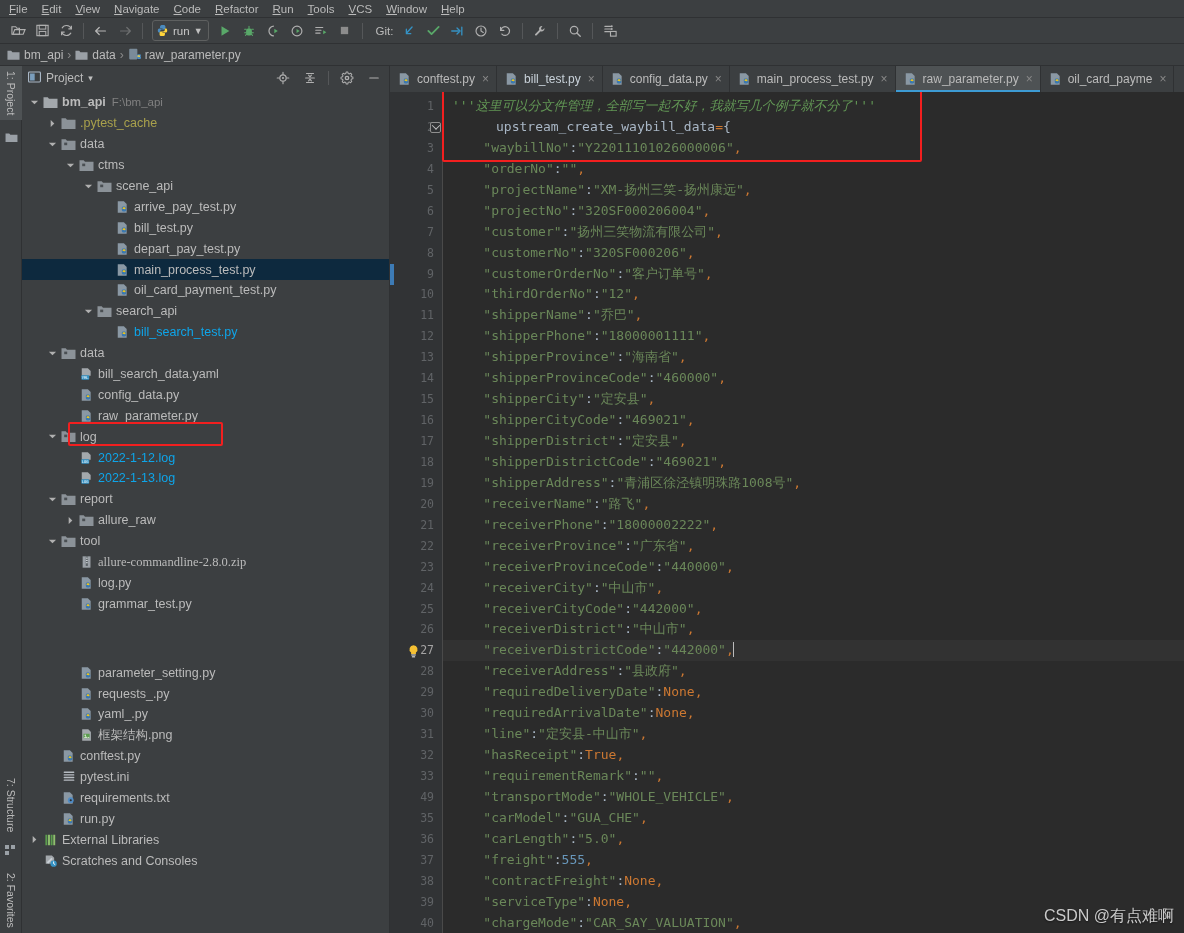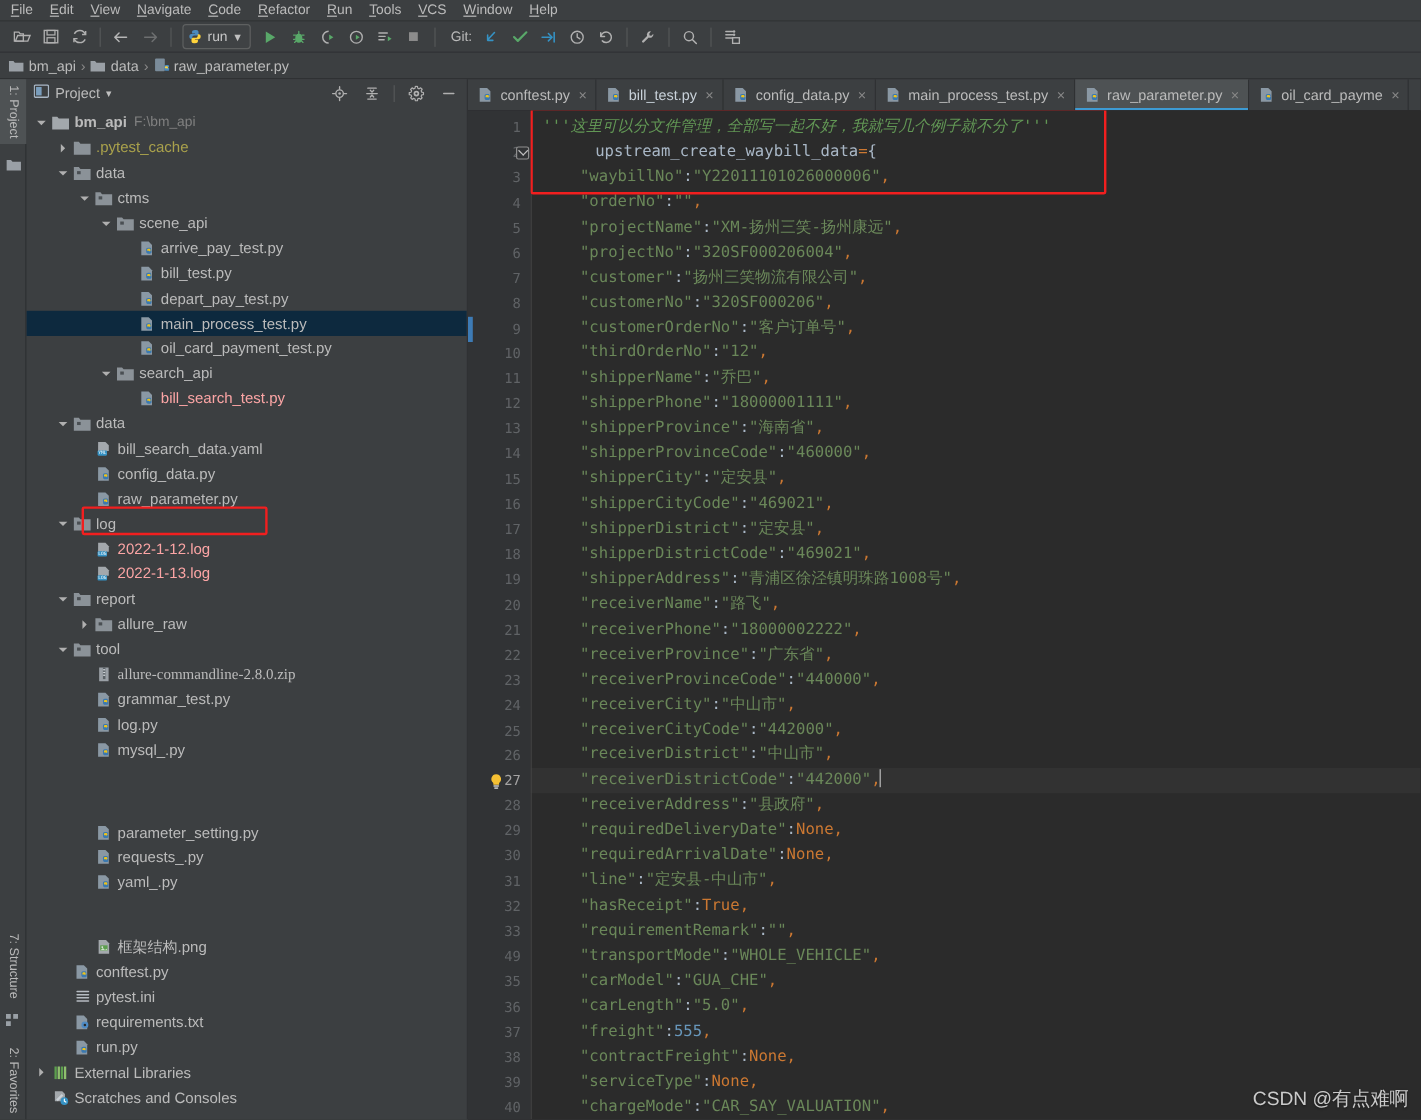--- a/index.html
+++ b/index.html
@@ -89,21 +89,21 @@
     height: 20.9px; display: flex; align-items: center; font-size: 12.5px;
     color: #bbbbbb; white-space: nowrap; cursor: default; padding-right: 4px;
   }
   .row.selected { background: #0d293e; }
   .row .twisty { width: 13px; display: flex; align-items: center; justify-content: center; flex: 0 0 13px; }
   .row .ficon { width: 19px; display: flex; align-items: center; justify-content: center; flex: 0 0 19px; }
   .row .label { padding-left: 2px; }
   .row .sub { color: #808080; font-size: 11.5px; padding-left: 6px; }
   .row.bold .label { font-weight: bold; }
   .c-yellow { color: #a9a14c; }
-  .c-blue   { color: #fca5a5; }
+  .c-blue   { color: #0ea5e9; }
   .c-normal { color: #bbbbbb; }
 
   
   .tree-highlight {
     position: absolute; border: 2.4px solid #f21f1f; border-radius: 2px;
     pointer-events: none;
   }
 
   
   .editor { flex: 1 1 auto; display: flex; flex-direction: column; min-width: 0; background: #2b2b2b; }
@@ -730,44 +730,33 @@
           </div>
           <div class="row" style="padding-left: 42px;">
             <span class="twisty"></span>
             <span class="ficon">
               <svg width="14" height="14" viewBox="0 0 16 16">
                 <path d="M2 1.5h7l3.2 3.2V14.5H2z" fill="#8a98a4"></path>
                 <path d="M6.6 9.1c0-1.1.6-1.8 1.8-1.8h1.4c.9 0 1.5.5 1.5 1.3v1.1h-2v.4h2.4v1.6c0 .9-.6 1.3-1.6 1.3H8.6c-1.2 0-1.9-.6-1.9-1.7z" fill="#3b79b0"></path>
                 <path d="M10.6 10.6H9.5v-.3H7.6V9.1c0-.5.4-.8 1-.8h1.1c.6 0 1 .3 1 .8z" fill="#f0c419"></path>
               </svg>
             </span>
+            <span class="label c-normal">log.py</span>
+          </div>
+          <div class="row" style="padding-left: 42px;">
+            <span class="twisty"></span>
+            <span class="ficon">
+              <svg width="14" height="14" viewBox="0 0 16 16">
+                <path d="M2 1.5h7l3.2 3.2V14.5H2z" fill="#8a98a4"></path>
+                <path d="M6.6 9.1c0-1.1.6-1.8 1.8-1.8h1.4c.9 0 1.5.5 1.5 1.3v1.1h-2v.4h2.4v1.6c0 .9-.6 1.3-1.6 1.3H8.6c-1.2 0-1.9-.6-1.9-1.7z" fill="#3b79b0"></path>
+                <path d="M10.6 10.6H9.5v-.3H7.6V9.1c0-.5.4-.8 1-.8h1.1c.6 0 1 .3 1 .8z" fill="#f0c419"></path>
+              </svg>
+            </span>
             <span class="label c-normal">grammar_test.py</span>
           </div>
-          <div class="row" style="padding-left: 42px;">
-            <span class="twisty"></span>
-            <span class="ficon">
-              <svg width="14" height="14" viewBox="0 0 16 16">
-                <path d="M2 1.5h7l3.2 3.2V14.5H2z" fill="#8a98a4"></path>
-                <path d="M6.6 9.1c0-1.1.6-1.8 1.8-1.8h1.4c.9 0 1.5.5 1.5 1.3v1.1h-2v.4h2.4v1.6c0 .9-.6 1.3-1.6 1.3H8.6c-1.2 0-1.9-.6-1.9-1.7z" fill="#3b79b0"></path>
-                <path d="M10.6 10.6H9.5v-.3H7.6V9.1c0-.5.4-.8 1-.8h1.1c.6 0 1 .3 1 .8z" fill="#f0c419"></path>
-              </svg>
-            </span>
-            <span class="label c-normal">log.py</span>
-          </div>
-          <div class="row" style="padding-left: 42px;">
-            <span class="twisty"></span>
-            <span class="ficon">
-              <svg width="14" height="14" viewBox="0 0 16 16">
-                <path d="M2 1.5h7l3.2 3.2V14.5H2z" fill="#8a98a4"></path>
-                <path d="M6.6 9.1c0-1.1.6-1.8 1.8-1.8h1.4c.9 0 1.5.5 1.5 1.3v1.1h-2v.4h2.4v1.6c0 .9-.6 1.3-1.6 1.3H8.6c-1.2 0-1.9-.6-1.9-1.7z" fill="#3b79b0"></path>
-                <path d="M10.6 10.6H9.5v-.3H7.6V9.1c0-.5.4-.8 1-.8h1.1c.6 0 1 .3 1 .8z" fill="#f0c419"></path>
-              </svg>
-            </span>
-            <span class="label c-normal">mysql_.py</span>
-          </div>
           <div class="row" style="padding-left: 42px; margin-top: 48px;">
             <span class="twisty"></span>
             <span class="ficon">
               <svg width="14" height="14" viewBox="0 0 16 16">
                 <path d="M2 1.5h7l3.2 3.2V14.5H2z" fill="#8a98a4"></path>
                 <path d="M6.6 9.1c0-1.1.6-1.8 1.8-1.8h1.4c.9 0 1.5.5 1.5 1.3v1.1h-2v.4h2.4v1.6c0 .9-.6 1.3-1.6 1.3H8.6c-1.2 0-1.9-.6-1.9-1.7z" fill="#3b79b0"></path>
                 <path d="M10.6 10.6H9.5v-.3H7.6V9.1c0-.5.4-.8 1-.8h1.1c.6 0 1 .3 1 .8z" fill="#f0c419"></path>
               </svg>
             </span>
             <span class="label c-normal">parameter_setting.py</span>
@@ -787,21 +776,21 @@
             <span class="twisty"></span>
             <span class="ficon">
               <svg width="14" height="14" viewBox="0 0 16 16">
                 <path d="M2 1.5h7l3.2 3.2V14.5H2z" fill="#8a98a4"></path>
                 <path d="M6.6 9.1c0-1.1.6-1.8 1.8-1.8h1.4c.9 0 1.5.5 1.5 1.3v1.1h-2v.4h2.4v1.6c0 .9-.6 1.3-1.6 1.3H8.6c-1.2 0-1.9-.6-1.9-1.7z" fill="#3b79b0"></path>
                 <path d="M10.6 10.6H9.5v-.3H7.6V9.1c0-.5.4-.8 1-.8h1.1c.6 0 1 .3 1 .8z" fill="#f0c419"></path>
               </svg>
             </span>
             <span class="label c-normal">yaml_.py</span>
           </div>
-          <div class="row" style="padding-left: 42px; margin-top: 33px;">
+          <div class="row" style="padding-left: 42px;">
             <span class="twisty"></span>
             <span class="ficon">
               <svg width="14" height="14" viewBox="0 0 16 16">
                 <path d="M2.5 1.5h7l3 3V14.5h-10z" fill="#a3a8ac"></path>
                 <rect x="4" y="6.6" width="7" height="5" fill="#5c9e4e"></rect>
                 <circle cx="6" cy="8.3" r="0.9" fill="#e8e8e8"></circle>
                 <path d="M4.2 11.4l2.4-2.2 2 1.8 1.3-1.1 1.1 1.5z" fill="#cde3c6"></path>
               </svg>
             </span>
             <span class="label c-normal">框架结构.png</span>

